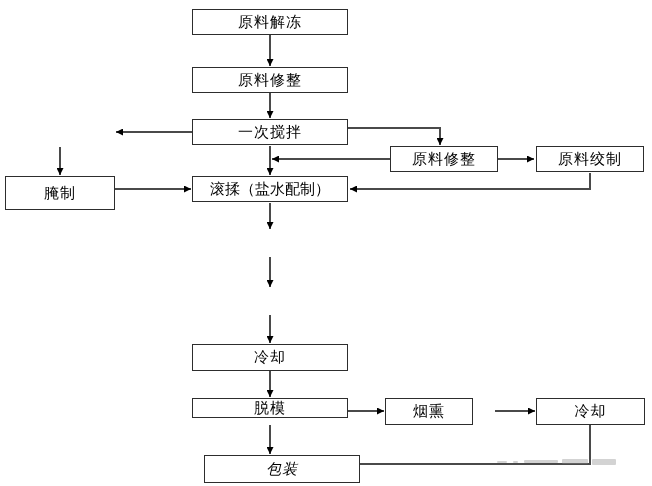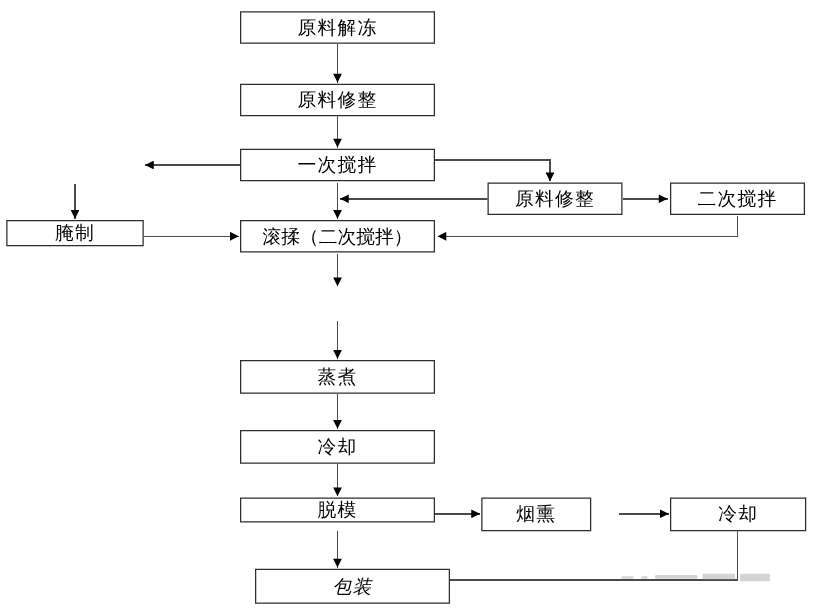--- a/index.html
+++ b/index.html
@@ -34,21 +34,21 @@
   .n-trim        { left:192px; top:67px;  width:156px; height:26px; }
   .n-grind       { left:192px; top:119px; width:156px; height:26px; }
   .n-tumble      { left:192px; top:176px; width:156px; height:26px; letter-spacing:0; }
   .n-mold        { left:192px; top:230px; width:156px; height:27px; }
   .n-steam       { left:192px; top:288px; width:156px; height:27px; }
   .n-cool1       { left:192px; top:344px; width:156px; height:27px; }
   .n-demold      { left:192px; top:398px; width:156px; height:20px; }
   .n-pack        { left:204px; top:455px; width:156px; height:28px;font-style:italic; }
   
   .n-firstmix    { left:5px;   top:119px; width:110px; height:27px; }
-  .n-cure        { left:5px;   top:176px; width:110px; height:21px; }
+  .n-cure        { left:5px;   top:176px; width:110px; height:34px; }
   
   .n-brineprep   { left:390px; top:146px; width:108px; height:26px; }
   .n-brineinject { left:536px; top:146px; width:108px; height:26px; }
   .n-smoke       { left:385px; top:398px; width:88px; height:27px; }
   .n-cool2       { left:536px; top:398px; width:109px; height:27px; }
 
   .edge {
     fill: none;
     stroke: #4a4a4a;
     stroke-width: 1.2;
@@ -100,23 +100,22 @@
     <path class="edge" d="M270 425 L270 454" marker-end="url(#arw)"></path>
     <path class="edge" d="M495 411 L535 411" marker-end="url(#arw)"></path>
     <path class="edge" d="M590 425 L590 464 L350 464" marker-end="url(#arw)"></path>
   </svg>
 
   <div class="node n-thaw">原料解冻</div>
   <div class="node n-trim">原料修整</div>
   <div class="node n-grind">一次搅拌</div>
   <div class="node n-cure">腌制</div>
   <div class="node n-brineprep">原料修整</div>
-  <div class="node n-brineinject">二次搅拌</div>
-  <div class="node n-tumble">滚揉（二次搅拌）</div>
-  <div class="node n-steam">蒸煮</div>
+  <div class="node n-brineinject">原料绞制</div>
+  <div class="node n-tumble">滚揉（盐水配制）</div>
   <div class="node n-cool1">冷却</div>
   <div class="node n-demold">脱模</div>
   <div class="node n-smoke">烟熏</div>
   <div class="node n-cool2">冷却</div>
   <div class="node n-pack">包装</div>
 
   <div class="watermark">
     <i class="wm1"></i>
       <i class="wm2"></i>
       <i class="wm3"></i>

